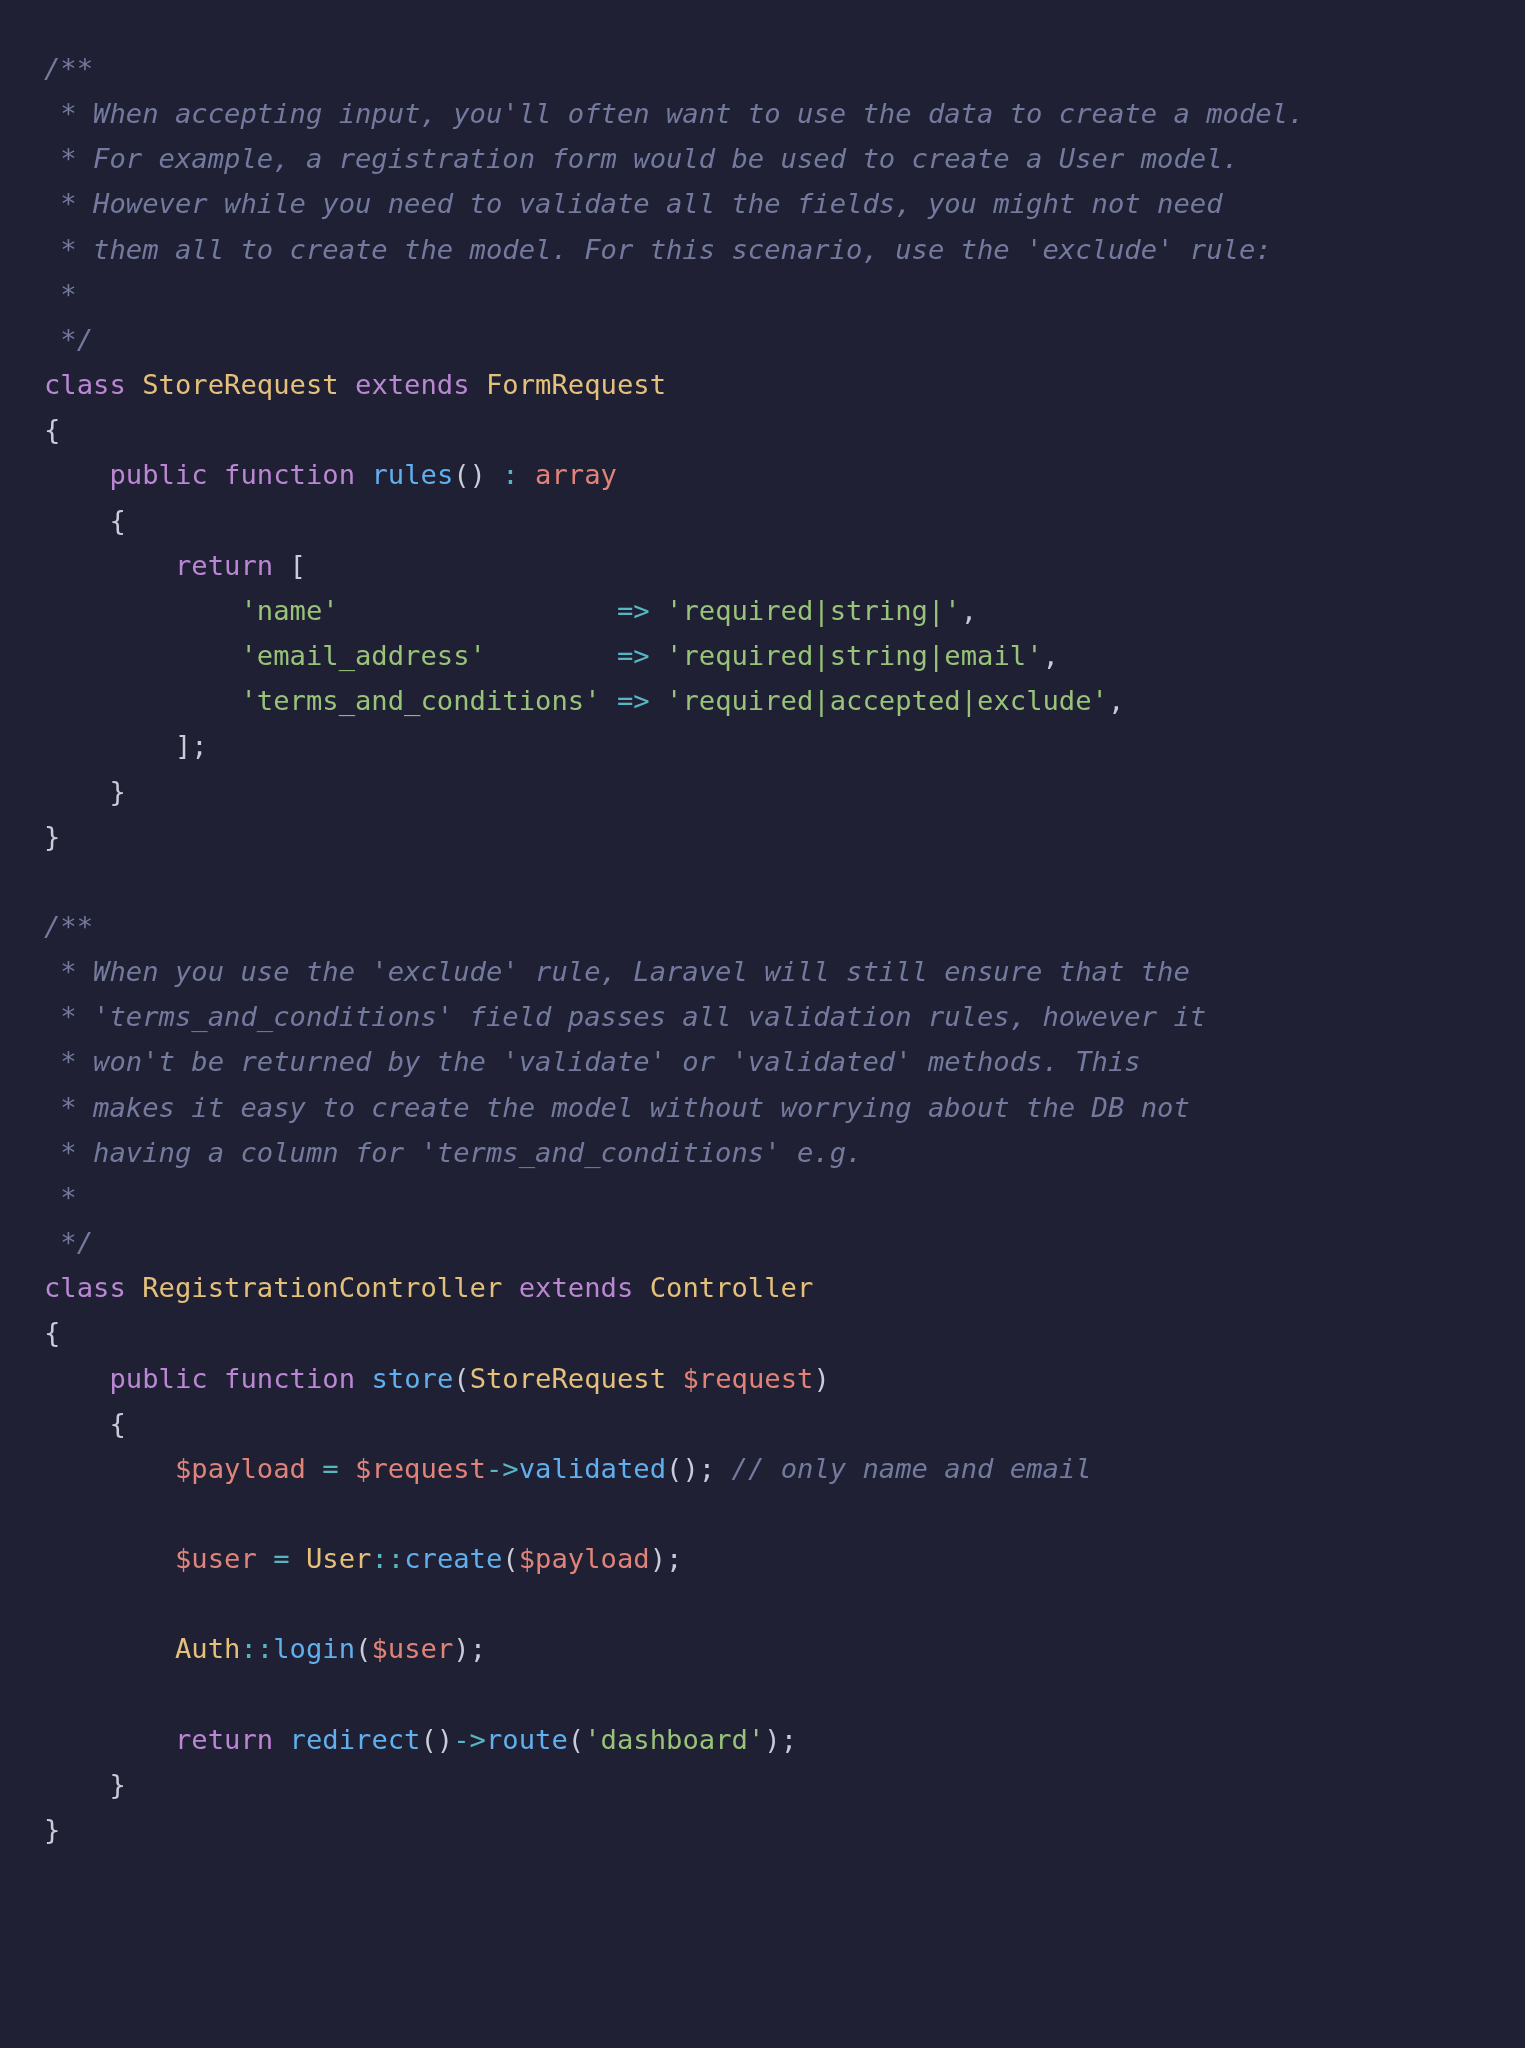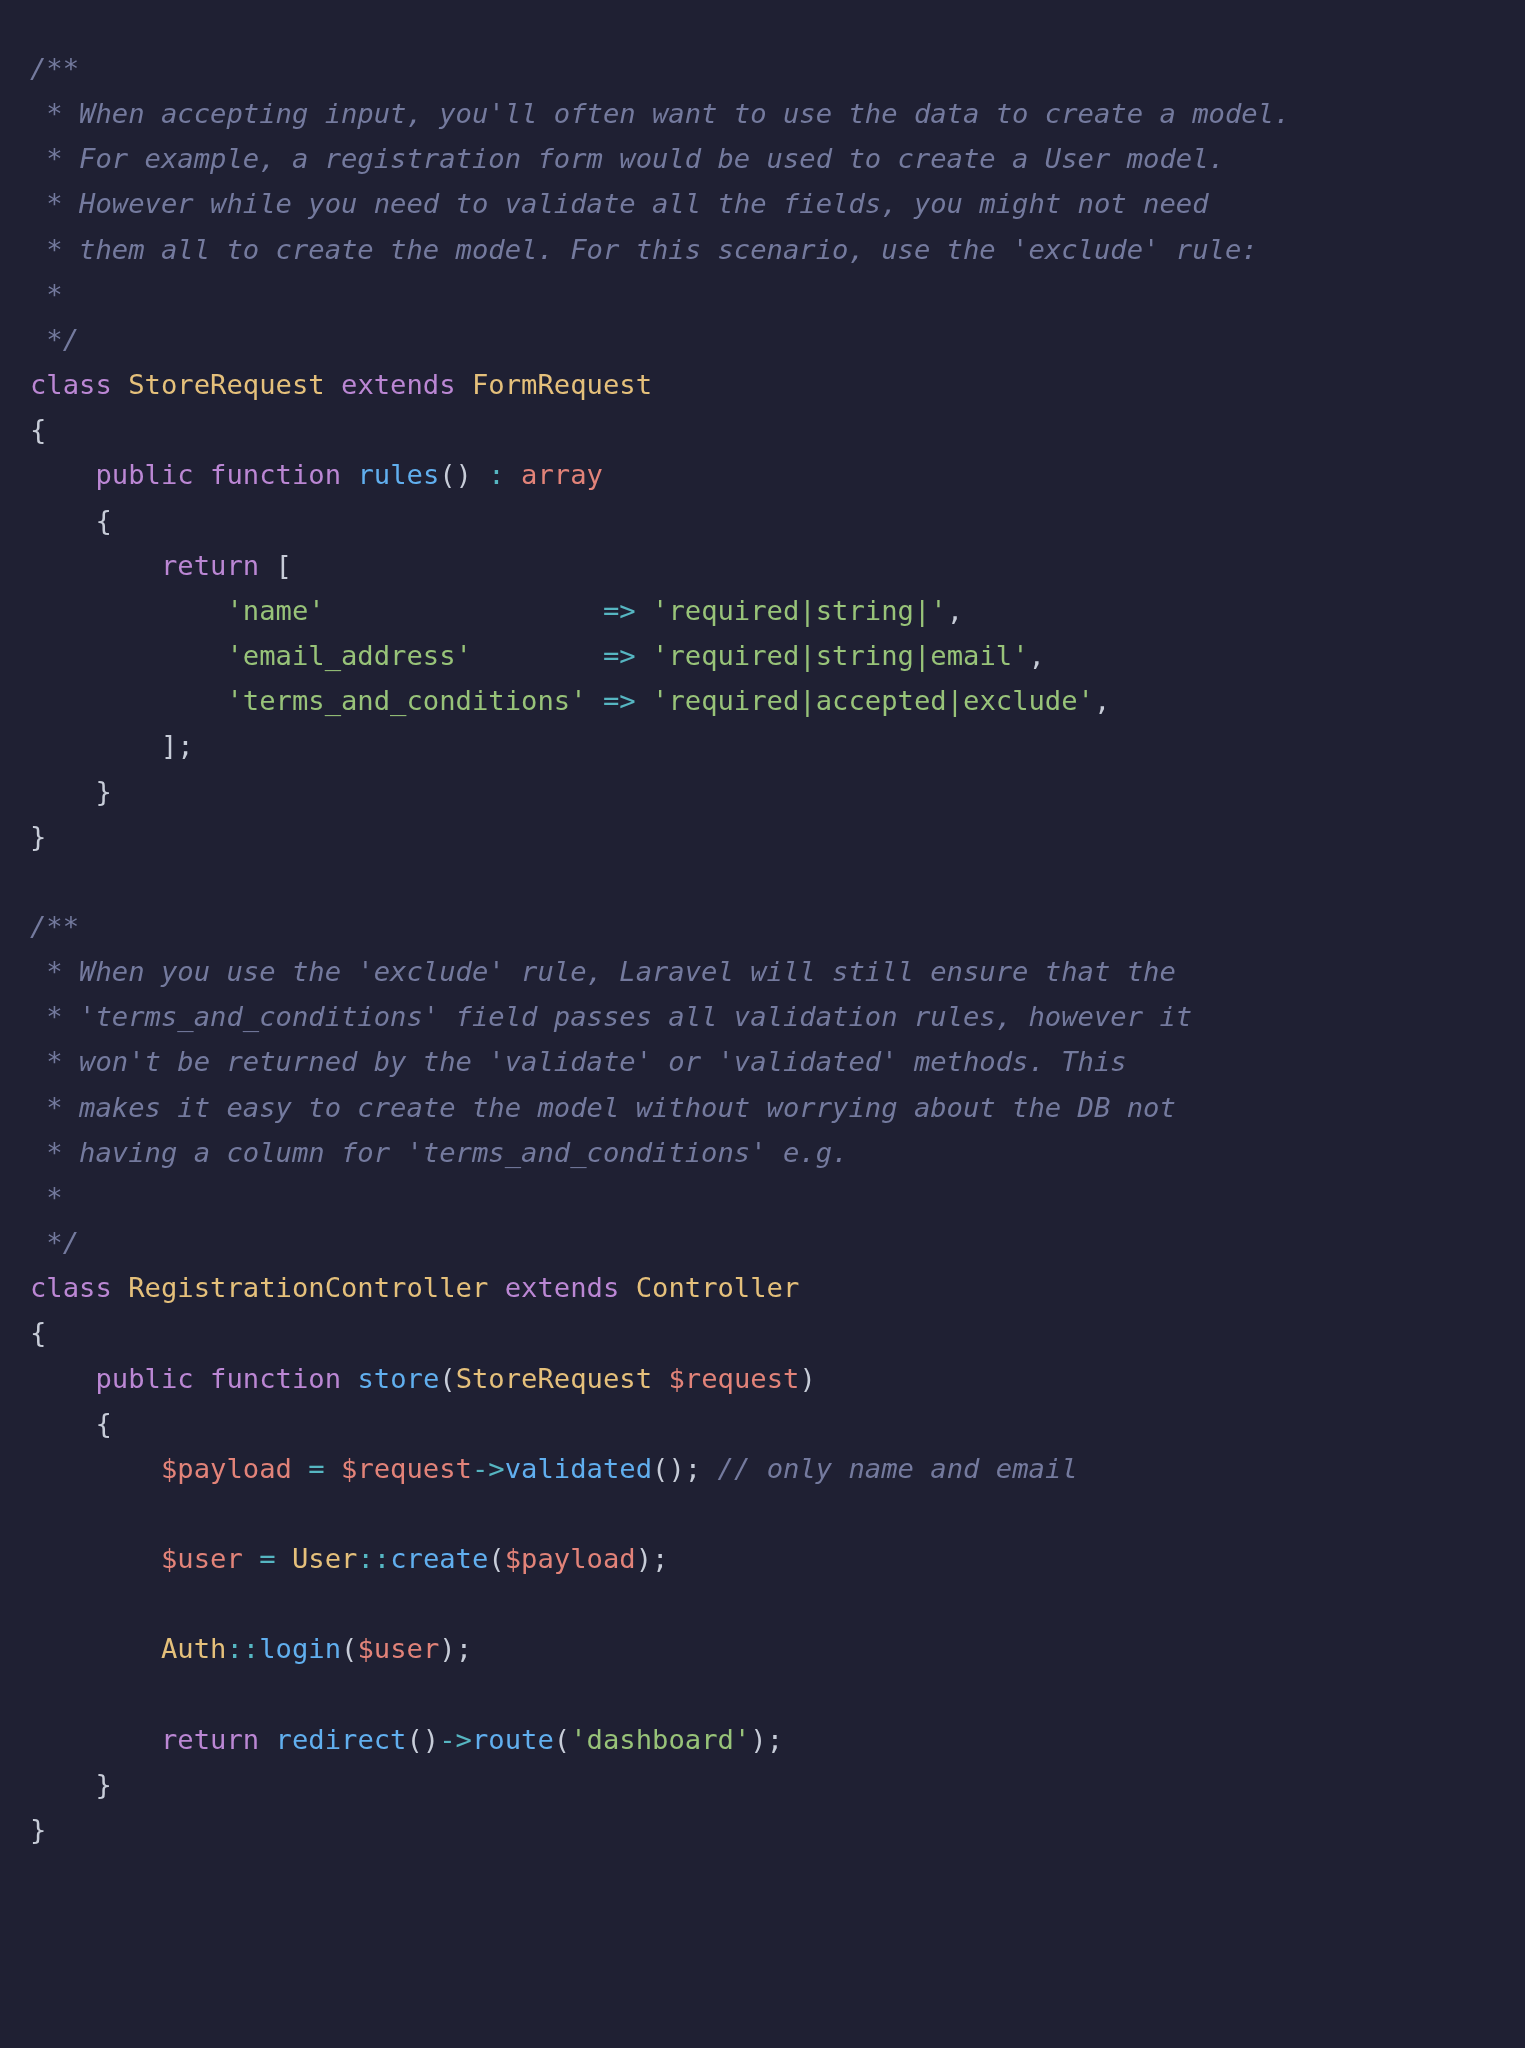--- a/index.html
+++ b/index.html
@@ -5,21 +5,21 @@
   html, body {
     margin: 0;
     padding: 0;
     background: #1f2033;
     width: 1525px;
     height: 2048px;
     overflow: hidden;
   }
   pre.code {
     margin: 0;
-    padding: 46px 30px;
+    padding: 46px 44px;
     font-family: "SF Mono", "Menlo", "Consolas", "DejaVu Sans Mono", monospace;
     font-size: 27.2px;
     line-height: 1.66;
     color: #c7ccd8;
     white-space: pre;
     font-variant-ligatures: none;
   }
   .comment     { color: #747a9e; font-style: italic; }
   .keyword     { color: #bb87d4; }            
   .classname   { color: #e5c07b; }            

